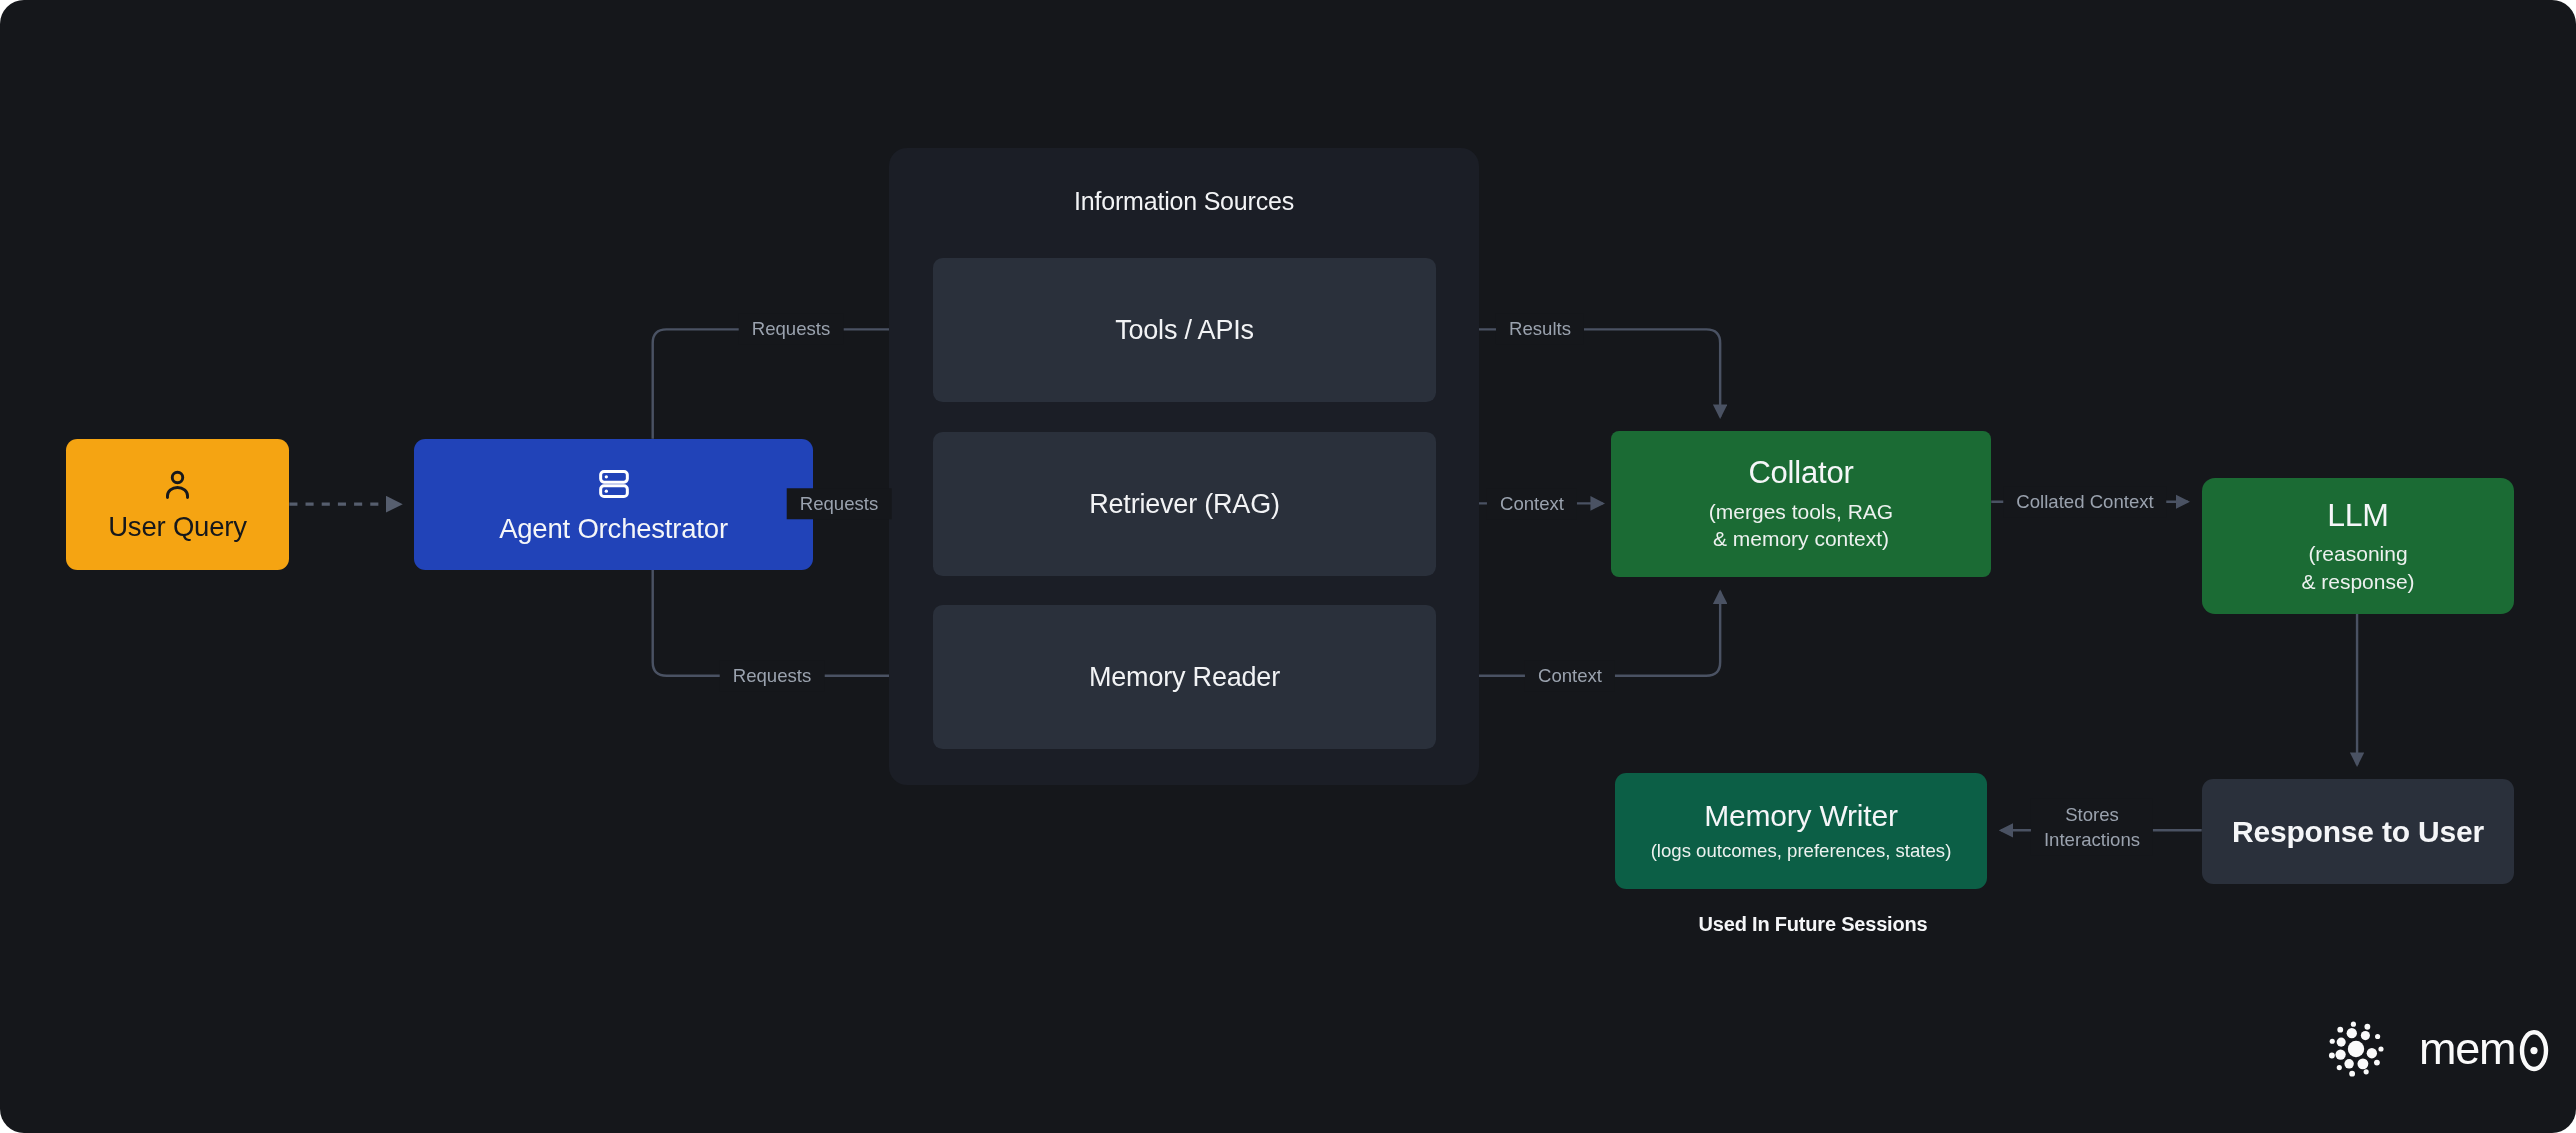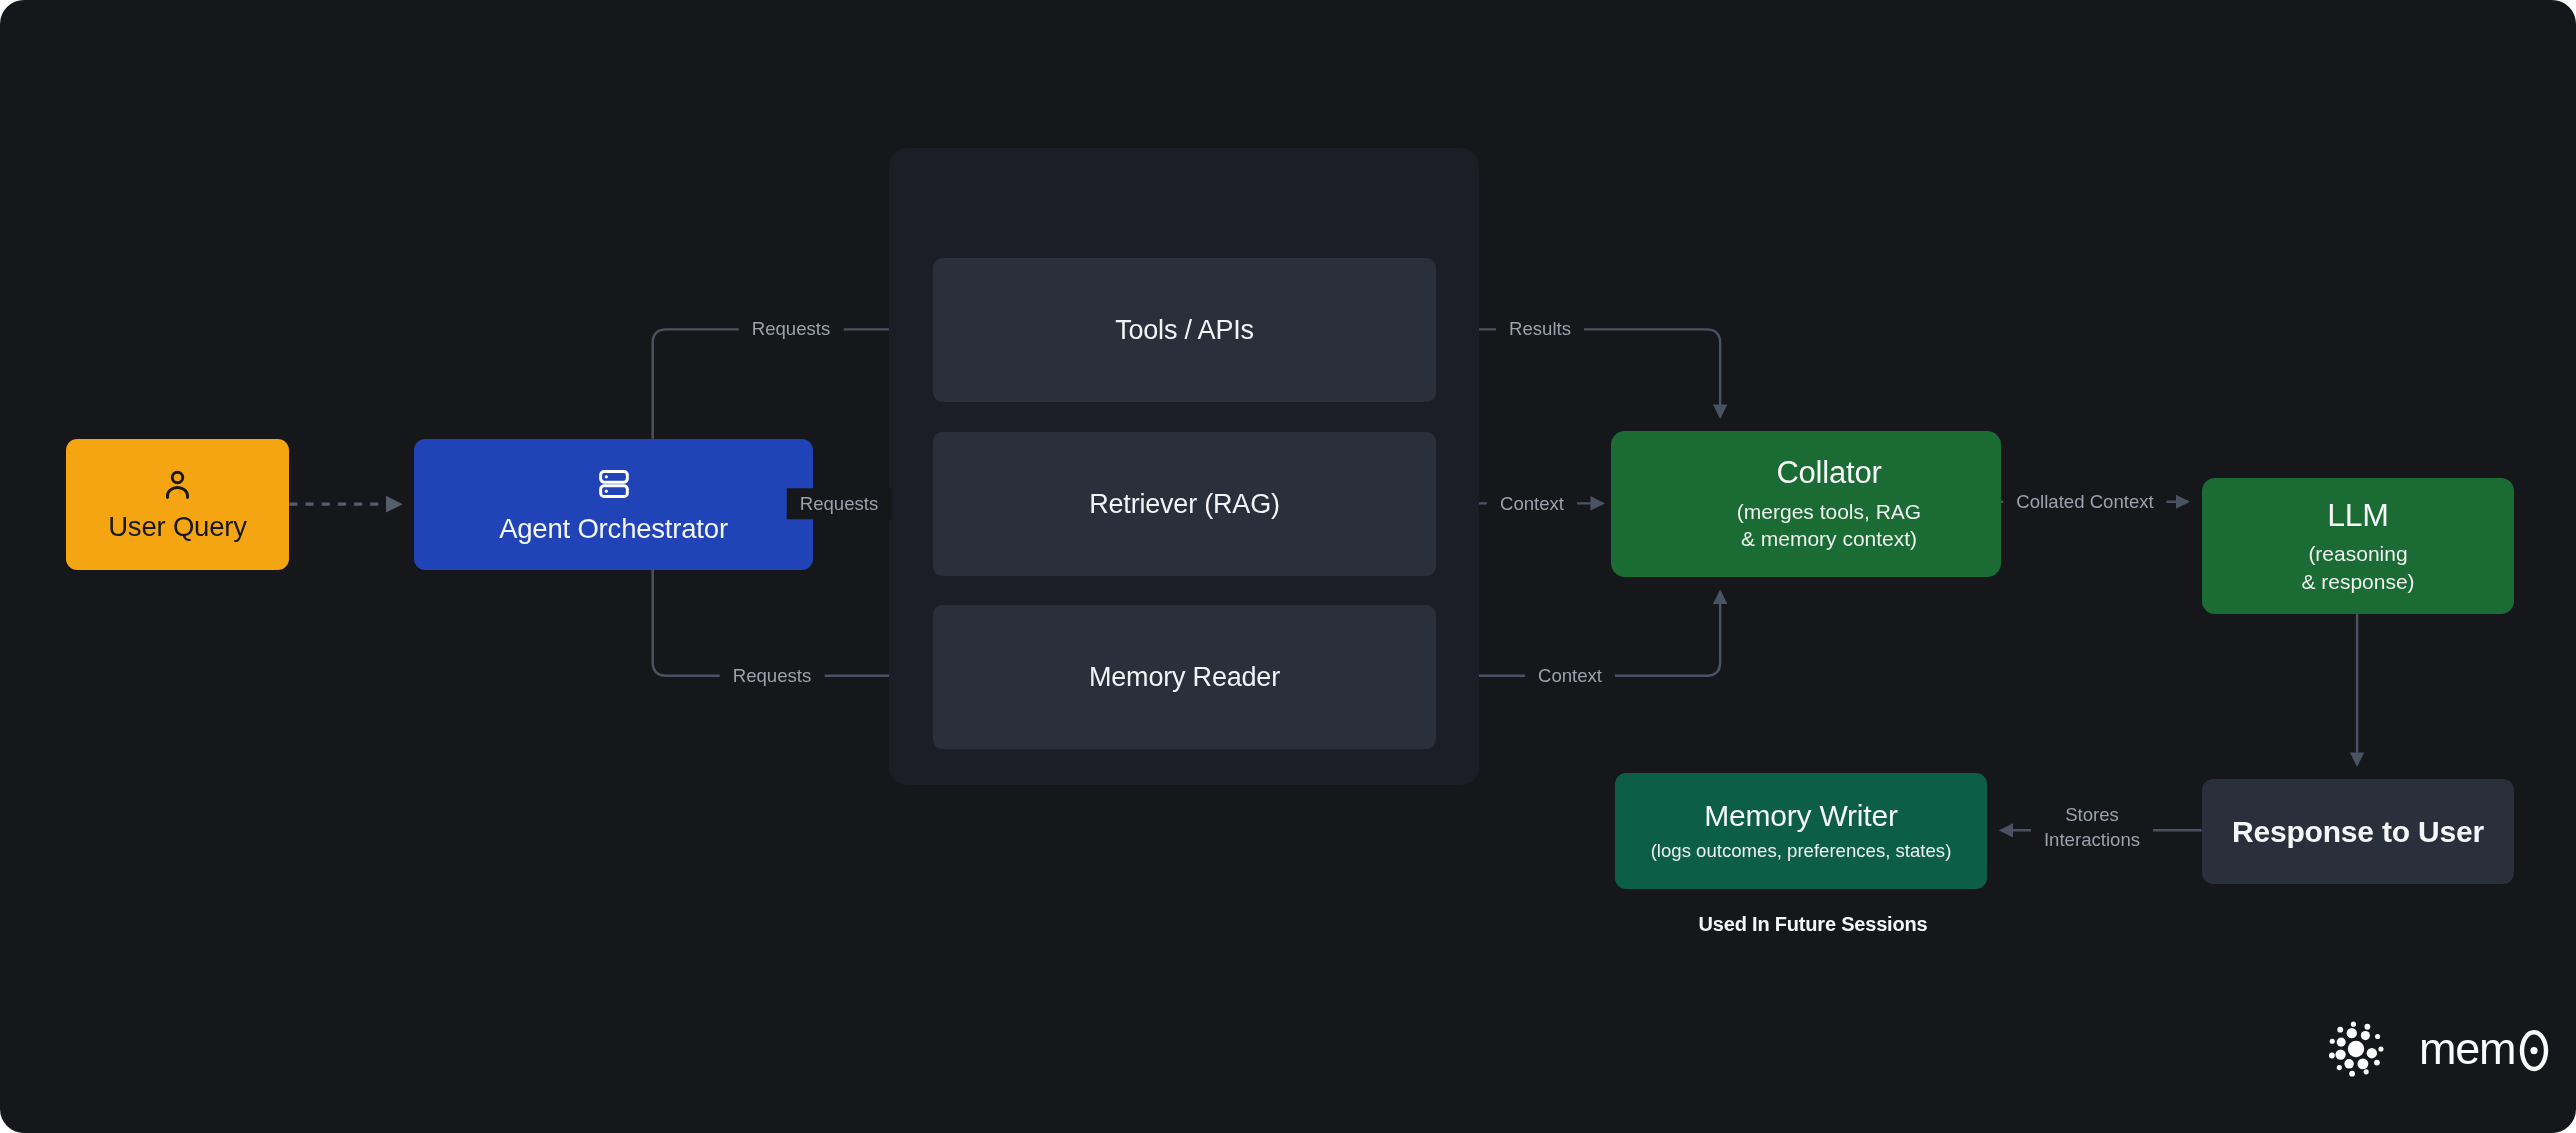--- a/index.html
+++ b/index.html
@@ -12,21 +12,21 @@
   .node{position:absolute;display:flex;flex-direction:column;align-items:center;justify-content:center;text-align:center;}
   .node-user{left:66px;top:439px;width:223px;height:131px;background:#F5A412;border-radius:11.3px;color:#16181C;gap:8px;}
   .node-user .lbl{font-size:27.5px;font-weight:500;letter-spacing:-0.2px;}
   .node-orch{left:414px;top:439px;width:399px;height:131px;background:#2143B8;border-radius:11.3px;gap:9.7px;}
   .node-orch .lbl{font-size:27.5px;font-weight:500;letter-spacing:-0.2px;}
   .panel{position:absolute;left:889px;top:148px;width:590px;height:637px;background:#1B1E26;border-radius:18px;}
   .panel-title{position:absolute;left:0;right:0;top:39px;text-align:center;font-size:25px;font-weight:500;color:#F2F3F5;letter-spacing:-0.2px;}
   .src-box{position:absolute;left:44px;width:503px;height:144px;background:#2A303B;border-radius:9.7px;
            display:flex;align-items:center;justify-content:center;font-size:27px;color:#F2F3F5;letter-spacing:-0.2px;}
   .src-0{top:110px;} .src-1{top:284px;} .src-2{top:457px;}
-  .node-collator{left:1611px;top:431px;width:344px;height:146px;background:#1B6B34;border-radius:14px;gap:6.5px;padding-left:46px;}
+  .node-collator{left:1611px;top:431px;width:380px;height:146px;background:#1B6B34;border-radius:8px;gap:6.5px;}
   .node-llm{left:2202px;top:431px;width:312px;height:136px;background:#1B6B34;border-radius:13px;gap:6.5px;margin-top:47px;}
   .node-mwriter{left:1615px;top:773px;width:372px;height:116px;background:#0C5F46;border-radius:11.3px;gap:5.7px;}
   .node-resp{left:2202px;top:779px;width:312px;height:105px;background:#2A303B;border-radius:11.3px;}
   .node-resp .lbl{font-size:30px;font-weight:700;letter-spacing:-0.2px;}
   .g-title{font-size:31px;font-weight:500;letter-spacing:-0.2px;}
   .node-llm .g-title{font-size:32px;}
   .node-mwriter .g-title{font-size:30px;}
   .g-sub{font-size:21px;font-weight:400;color:#EDF1EF;white-space:pre-line;line-height:1.3;}
   .node-mwriter .g-sub{font-size:18.6px;}
   .edge-label{position:absolute;transform:translate(-50%,-50%);background:#15171B;color:#9AA2AE;
@@ -75,20 +75,21 @@
     <svg class="icon" width="40" height="40" viewBox="0 0 24 24">
       <rect x="4" y="4.5" width="16" height="6.4" rx="2" fill="none" stroke="#FFFFFF" stroke-width="1.8"></rect>
       <rect x="4" y="13.1" width="16" height="6.4" rx="2" fill="none" stroke="#FFFFFF" stroke-width="1.8"></rect>
       <circle cx="7.4" cy="7.7" r="1" fill="#FFFFFF"></circle>
       <circle cx="7.4" cy="16.3" r="1" fill="#FFFFFF"></circle>
     </svg>
     <div class="lbl">Agent Orchestrator</div>
   </div>
 
   <div class="panel">
+    <div class="panel-title">Information Sources</div>
     <div class="src-box src-0">Tools / APIs</div>
     <div class="src-box src-1">Retriever (RAG)</div>
     <div class="src-box src-2">Memory Reader</div>
   </div>
 
   <div class="node node-collator">
     <div class="g-title">Collator</div>
     <div class="g-sub">(merges tools, RAG
 &amp; memory context)</div>
   </div>

